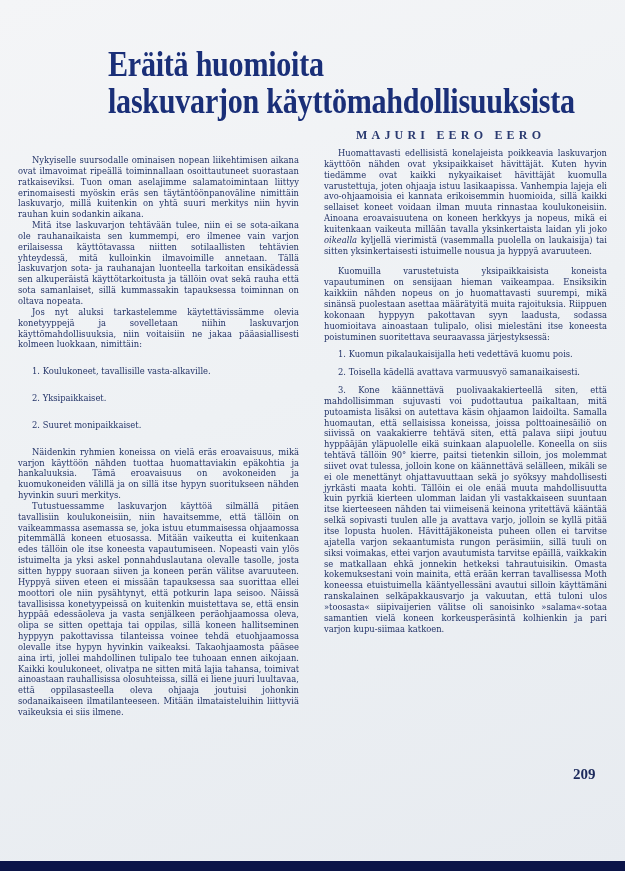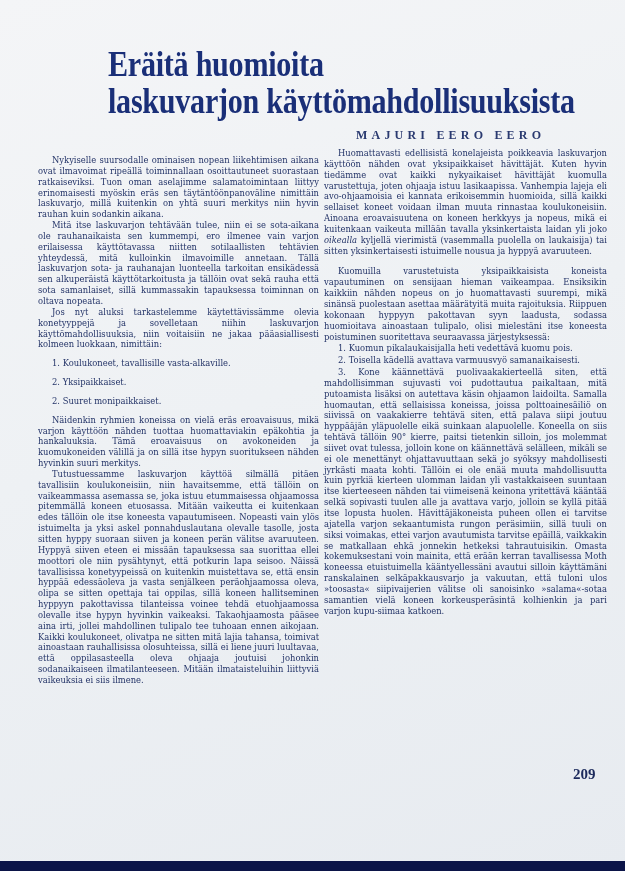--- a/index.html
+++ b/index.html
@@ -26,26 +26,26 @@
     position:absolute; left:356px; top:128px;
     font-family: "Liberation Serif", "DejaVu Serif", serif;
     font-weight:bold; font-size:12px; letter-spacing:4.2px; color:#2a3a70;
   }
   .col {
     position:absolute; top:155px; width:281px;
     font-family: "DejaVu Serif", serif;
     font-size:8.4px; line-height:10.85px; color:#243468;
     text-align:justify; hyphens:manual;
   }
-  .col.left { left:38px; }
+  .col.left { left:18px; }
   .col.right { left:324px; top:148px; width:283px; }
   .col p { margin:0; text-indent:14px; }
-  .col p.list { text-indent:0; padding-left:14px; margin:8px 0; }
+  .col p.list { text-indent:0; padding-left:14px; margin:16px 0; }
   .col p.spaced { margin-top:10px; }
-  .col p.num { margin-top:1px; }
+  .col p.num { margin-top:7px; }
   .col .em { font-style:italic; }
   .page-number {
     position:absolute; left:573px; top:766px;
     font-family:"Liberation Serif", serif; font-weight:bold;
     font-size:15px; color:#1c2a5c;
   }
 </style>
 </head>
 <body>
 

